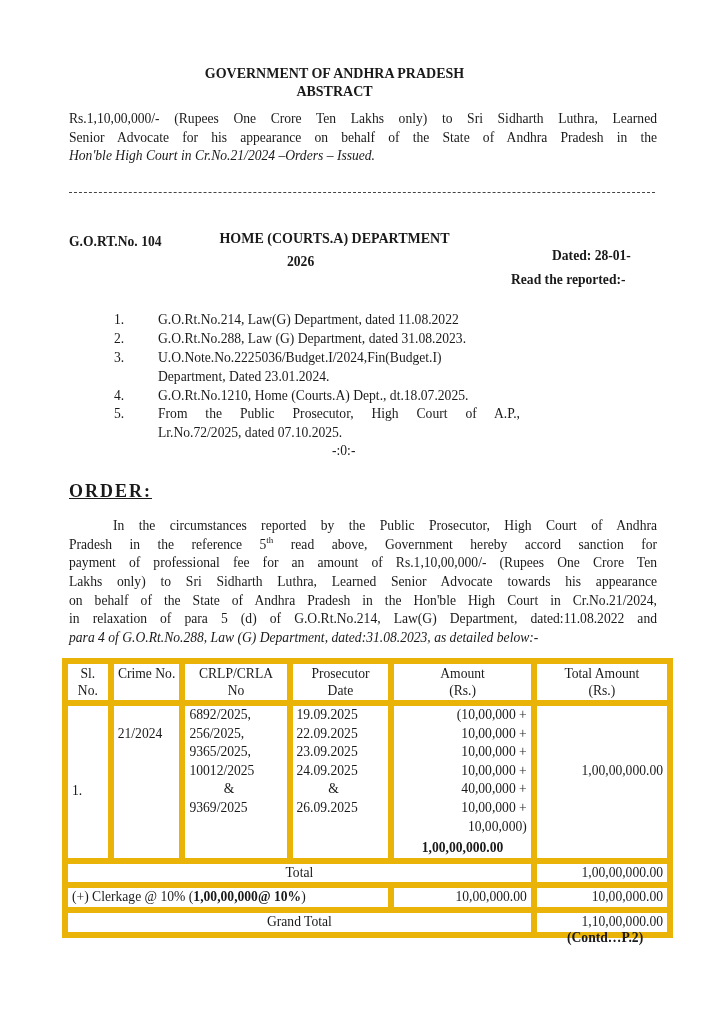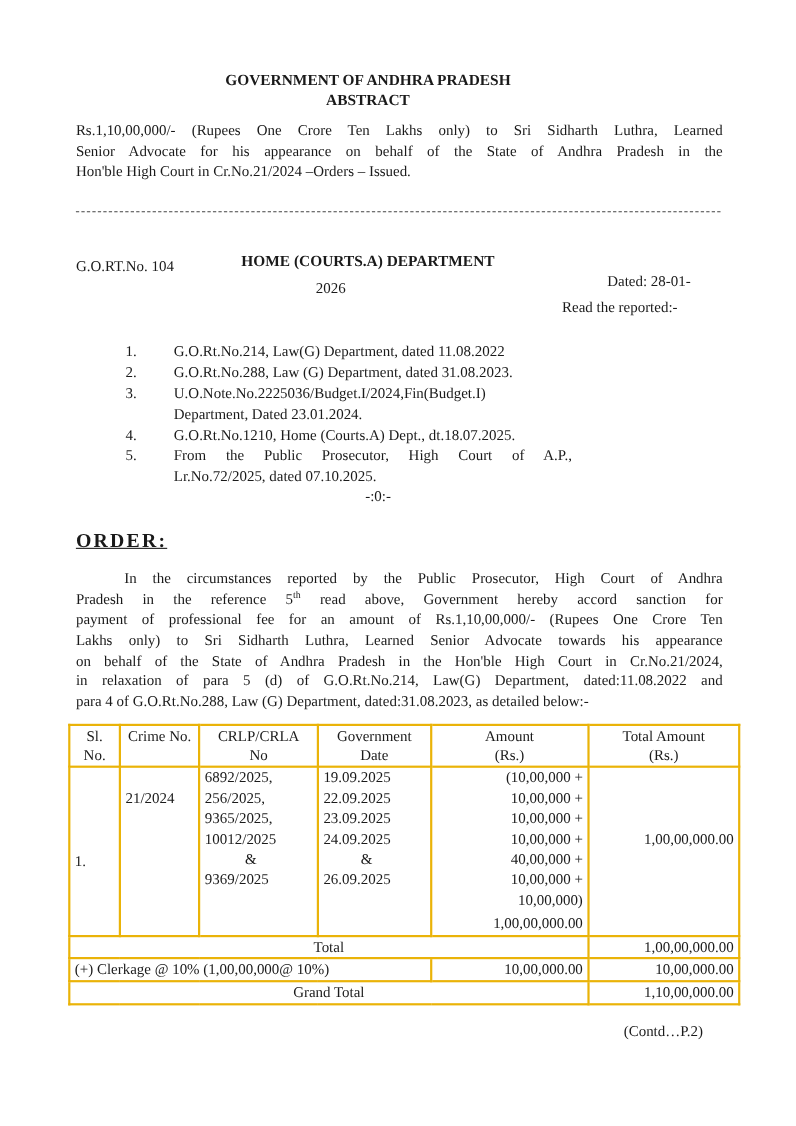--- a/index.html
+++ b/index.html
@@ -3,47 +3,47 @@
 <meta charset="utf-8">
 <style>
   html, body { margin: 0; padding: 0; background: #ffffff; }
   body {
     width: 724px; height: 1024px; position: relative; overflow: hidden;
     font-family: "Liberation Serif", "DejaVu Serif", serif;
     color: #1a1a1a;
   }
   .abs { position: absolute; }
   .center { text-align: center; left: 0; width: 669px; }
-  .bold { font-weight: normal; }
+  .bold { font-weight: bold; text-align: center; }
   .title { font-size: 14px; font-weight: bold; letter-spacing: 0px; }
   .para {
     font-size: 13.6px; line-height: 18.7px; text-align: justify;
     left: 69px; width: 588px;
   }
   .para .line { display: block; text-align: justify; text-align-last: justify; white-space: nowrap; height: 18.7px; }
-  .para .line.last { text-align-last: left; }
+  .para .line.last { text-align-last: left; font-style: italic; }
   .dash-line {
     left: 69px; width: 586px; top: 192px; height: 0;
     border-top: 1px dashed #444; 
   }
   .refs { left: 114px; top: 311px; font-size: 13.6px; line-height: 18.9px; }
   .ref-row { position: relative; height: 18.9px; white-space: nowrap; }
   .ref-num { position: absolute; left: 0; }
   .ref-text { position: absolute; left: 44px; }
   .ref-text.justify { width: 362px; text-align: justify; text-align-last: justify; }
   .order-heading {
     left: 69px; top: 481px; font-size: 18px; font-weight: bold;
     text-decoration: underline; letter-spacing: 2px;
   }
   table.fee {
     position: absolute; left: 62px; top: 658px; width: 611px;
     border-collapse: collapse; font-size: 13.6px; line-height: 18.6px;
   }
   table.fee td, table.fee th {
-    border: 2px solid #eab308; padding: 0 4px; vertical-align: top; font-weight: normal;
+    border: 6px solid #eab308; padding: 0 4px; vertical-align: top; font-weight: normal;
   }
   table.fee th { text-align: center; line-height: 17px; padding-top: 1px; padding-bottom: 1px; }
   .tc { text-align: center; }
   .tr { text-align: right; }
   .vm { vertical-align: middle !important; }
   sup { font-size: 9px; line-height: 0; }
 </style>
 </head>
 <body>
 
@@ -115,21 +115,21 @@
     <col style="width:103px">
     <col style="width:98px">
     <col style="width:137px">
     <col style="width:131px">
   </colgroup>
   <tbody>
       <tr>
     <th><span>Sl.</span><br><span>No.</span></th>
     <th><span>Crime No.</span></th>
     <th><span>CRLP/CRLA</span><br><span>No</span></th>
-    <th><span>Government</span><br><span>Date</span></th>
+    <th><span>Prosecutor</span><br><span>Date</span></th>
     <th><span>Amount</span><br><span>(Rs.)</span></th>
     <th><span>Total Amount</span><br><span>(Rs.)</span></th>
   </tr>
   <tr>
     <td class="vm" style="vertical-align:top; padding-top:19px;">1.</td>
     <td style="padding-top:19px;">21/2024</td>
     <td>
       <div>6892/2025,</div>
       <div>256/2025,</div>
       <div>9365/2025,</div>

